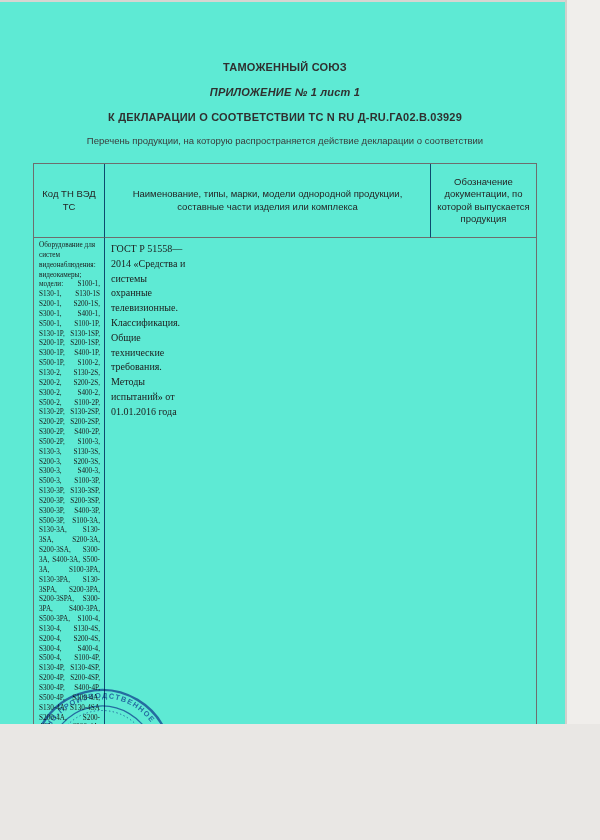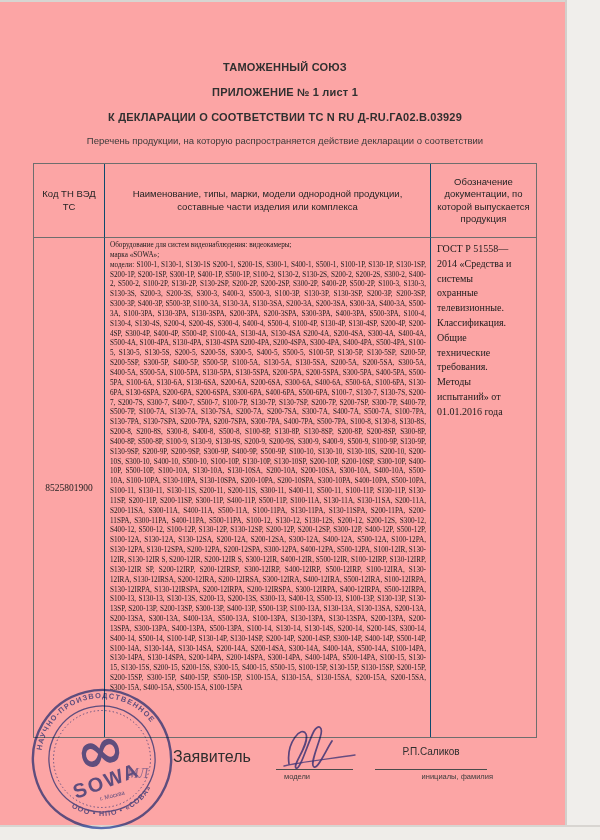--- a/index.html
+++ b/index.html
@@ -1,27 +1,27 @@
 <!DOCTYPE html>
 <html><head>
 <meta charset="utf-8">
 <style>
   html,body{margin:0;padding:0;}
   body{background:#e9e7e4;}
-  .page{position:relative;width:600px;height:840px;background:#fca5a5;overflow:hidden;
+  .page{position:relative;width:600px;height:724px;background:#5eead4;overflow:hidden;
         font-family:"Liberation Sans",sans-serif;color:#2a2a2a;}
   .edge-top{position:absolute;left:0;top:0;width:100%;height:2px;background:#d7d5d1;}
   .edge-right-line{position:absolute;left:565px;top:0;width:2px;height:100%;background:#d2cfcb;}
   .edge-right-area{position:absolute;left:567px;top:0;width:33px;height:100%;background:#f0eeeb;}
   .edge-bottom-line{position:absolute;left:0;top:825px;width:100%;height:2px;background:#d8d5d1;}
   .edge-bottom-area{position:absolute;left:0;top:827px;width:100%;height:13px;background:#efede9;}
 
   .title{position:absolute;left:33px;width:504px;text-align:center;font-weight:700;
          font-size:11px;letter-spacing:.2px;color:#303030;}
-  .t1{top:61px;} .t2{top:86px;} .t3{top:111px;}
+  .t1{top:61px;} .t2{top:86px;font-style:italic;} .t3{top:111px;}
   .subtitle{position:absolute;left:33px;width:504px;top:135px;text-align:center;
             font-weight:400;font-size:9.5px;color:#3a3a3a;}
 
   .decl-table{position:absolute;left:33px;top:163px;width:504px;height:575px;
               display:grid;grid-template-columns:71px 326px 1fr;grid-template-rows:74px 1fr;
               border:1px solid #6e6e6e;box-sizing:border-box;}
   .cell{box-sizing:border-box;border-right:1px solid #0c4a6e;overflow:hidden;}
   .cell.last{border-right:none;}
   .hrow{border-bottom:1px solid #6e6e6e;display:flex;align-items:center;justify-content:center;
         text-align:center;font-size:9.5px;line-height:12.5px;color:#242424;padding:2px 4px;}
@@ -60,24 +60,22 @@
   <div class="title t1">ТАМОЖЕННЫЙ СОЮЗ</div>
   <div class="title t2">ПРИЛОЖЕНИЕ № 1 лист 1</div>
   <div class="title t3">К ДЕКЛАРАЦИИ О СООТВЕТСТВИИ ТС N RU Д-RU.ГА02.В.03929</div>
   <div class="subtitle">Перечень продукции, на которую распространяется действие декларации о соответствии</div>
 
   <div class="decl-table">
     <div class="cell hrow">Код ТН ВЭД ТС</div>
     <div class="cell hrow">Наименование, типы, марки, модели однородной продукции, составные части изделия или комплекса</div>
     <div class="cell hrow last">Обозначение документации, по которой выпускается продукция</div>
 
-    <div class="cell code-cell">8525801900</div>
     <div class="cell models-cell">
       <div>Оборудование для систем видеонаблюдения: видеокамеры;</div>
-      <div>марка «SOWA»;</div>
       <div class="justify">модели: S100-1, S130-1, S130-1S S200-1, S200-1S, S300-1, S400-1, S500-1, S100-1P, S130-1P, S130-1SP, S200-1P, S200-1SP, S300-1P, S400-1P, S500-1P, S100-2, S130-2, S130-2S, S200-2, S200-2S, S300-2, S400-2, S500-2, S100-2P, S130-2P, S130-2SP, S200-2P, S200-2SP, S300-2P, S400-2P, S500-2P, S100-3, S130-3, S130-3S, S200-3, S200-3S, S300-3, S400-3, S500-3, S100-3P, S130-3P, S130-3SP, S200-3P, S200-3SP, S300-3P, S400-3P, S500-3P, S100-3A, S130-3A, S130-3SA, S200-3A, S200-3SA, S300-3A, S400-3A, S500-3A, S100-3PA, S130-3PA, S130-3SPA, S200-3PA, S200-3SPA, S300-3PA, S400-3PA, S500-3PA, S100-4, S130-4, S130-4S, S200-4, S200-4S, S300-4, S400-4, S500-4, S100-4P, S130-4P, S130-4SP, S200-4P, S200-4SP, S300-4P, S400-4P, S500-4P, S100-4A, S130-4A, S130-4SA S200-4A, S200-4SA, S300-4A, S400-4A, S500-4A, S100-4PA, S130-4PA, S130-4SPA S200-4PA, S200-4SPA, S300-4PA, S400-4PA, S500-4PA, S100-5, S130-5, S130-5S, S200-5, S200-5S, S300-5, S400-5, S500-5, S100-5P, S130-5P, S130-5SP, S200-5P, S200-5SP, S300-5P, S400-5P, S500-5P, S100-5A, S130-5A, S130-5SA, S200-5A, S200-5SA, S300-5A, S400-5A, S500-5A, S100-5PA, S130-5PA, S130-5SPA, S200-5PA, S200-5SPA, S300-5PA, S400-5PA, S500-5PA, S100-6A, S130-6A, S130-6SA, S200-6A, S200-6SA, S300-6A, S400-6A, S500-6A, S100-6PA, S130-6PA, S130-6SPA, S200-6PA, S200-6SPA, S300-6PA, S400-6PA, S500-6PA, S100-7, S130-7, S130-7S, S200-7, S200-7S, S300-7, S400-7, S500-7, S100-7P, S130-7P, S130-7SP, S200-7P, S200-7SP, S300-7P, S400-7P, S500-7P, S100-7A, S130-7A, S130-7SA, S200-7A, S200-7SA, S300-7A, S400-7A, S500-7A, S100-7PA, S130-7PA, S130-7SPA, S200-7PA, S200-7SPA, S300-7PA, S400-7PA, S500-7PA, S100-8, S130-8, S130-8S, S200-8, S200-8S, S300-8, S400-8, S500-8, S100-8P, S130-8P, S130-8SP, S200-8P, S200-8SP, S300-8P, S400-8P, S500-8P, S100-9, S130-9, S130-9S, S200-9, S200-9S, S300-9, S400-9, S500-9, S100-9P, S130-9P, S130-9SP, S200-9P, S200-9SP, S300-9P, S400-9P, S500-9P, S100-10, S130-10, S130-10S, S200-10, S200-10S, S300-10, S400-10, S500-10, S100-10P, S130-10P, S130-10SP, S200-10P, S200-10SP, S300-10P, S400-10P, S500-10P, S100-10A, S130-10A, S130-10SA, S200-10A, S200-10SA, S300-10A, S400-10A, S500-10A, S100-10PA, S130-10PA, S130-10SPA, S200-10PA, S200-10SPA, S300-10PA, S400-10PA, S500-10PA, S100-11, S130-11, S130-11S, S200-11, S200-11S, S300-11, S400-11, S500-11, S100-11P, S130-11P, S130-11SP, S200-11P, S200-11SP, S300-11P, S400-11P, S500-11P, S100-11A, S130-11A, S130-11SA, S200-11A, S200-11SA, S300-11A, S400-11A, S500-11A, S100-11PA, S130-11PA, S130-11SPA, S200-11PA, S200-11SPA, S300-11PA, S400-11PA, S500-11PA, S100-12, S130-12, S130-12S, S200-12, S200-12S, S300-12, S400-12, S500-12, S100-12P, S130-12P, S130-12SP, S200-12P, S200-12SP, S300-12P, S400-12P, S500-12P, S100-12A, S130-12A, S130-12SA, S200-12A, S200-12SA, S300-12A, S400-12A, S500-12A, S100-12PA, S130-12PA, S130-12SPA, S200-12PA, S200-12SPA, S300-12PA, S400-12PA, S500-12PA, S100-12IR, S130-12IR, S130-12IR S, S200-12IR, S200-12IR S, S300-12IR, S400-12IR, S500-12IR, S100-12IRP, S130-12IRP, S130-12IR SP, S200-12IRP, S200-12IRSP, S300-12IRP, S400-12IRP, S500-12IRP, S100-12IRA, S130-12IRA, S130-12IRSA, S200-12IRA, S200-12IRSA, S300-12IRA, S400-12IRA, S500-12IRA, S100-12IRPA, S130-12IRPA, S130-12IRSPA, S200-12IRPA, S200-12IRSPA, S300-12IRPA, S400-12IRPA, S500-12IRPA, S100-13, S130-13, S130-13S, S200-13, S200-13S, S300-13, S400-13, S500-13, S100-13P, S130-13P, S130-13SP, S200-13P, S200-13SP, S300-13P, S400-13P, S500-13P, S100-13A, S130-13A, S130-13SA, S200-13A, S200-13SA, S300-13A, S400-13A, S500-13A, S100-13PA, S130-13PA, S130-13SPA, S200-13PA, S200-13SPA, S300-13PA, S400-13PA, S500-13PA, S100-14, S130-14, S130-14S, S200-14, S200-14S, S300-14, S400-14, S500-14, S100-14P, S130-14P, S130-14SP, S200-14P, S200-14SP, S300-14P, S400-14P, S500-14P, S100-14A, S130-14A, S130-14SA, S200-14A, S200-14SA, S300-14A, S400-14A, S500-14A, S100-14PA, S130-14PA, S130-14SPA, S200-14PA, S200-14SPA, S300-14PA, S400-14PA, S500-14PA, S100-15, S130-15, S130-15S, S200-15, S200-15S, S300-15, S400-15, S500-15, S100-15P, S130-15P, S130-15SP, S200-15P, S200-15SP, S300-15P, S400-15P, S500-15P, S100-15A, S130-15A, S130-15SA, S200-15A, S200-15SA, S300-15A, S400-15A, S500-15A, S100-15PA</div>
     </div>
     <div class="cell doc-cell last">ГОСТ Р 51558—
 2014 «Средства и
 системы
 охранные
 телевизионные.
 Классификация.
 Общие
 технические

